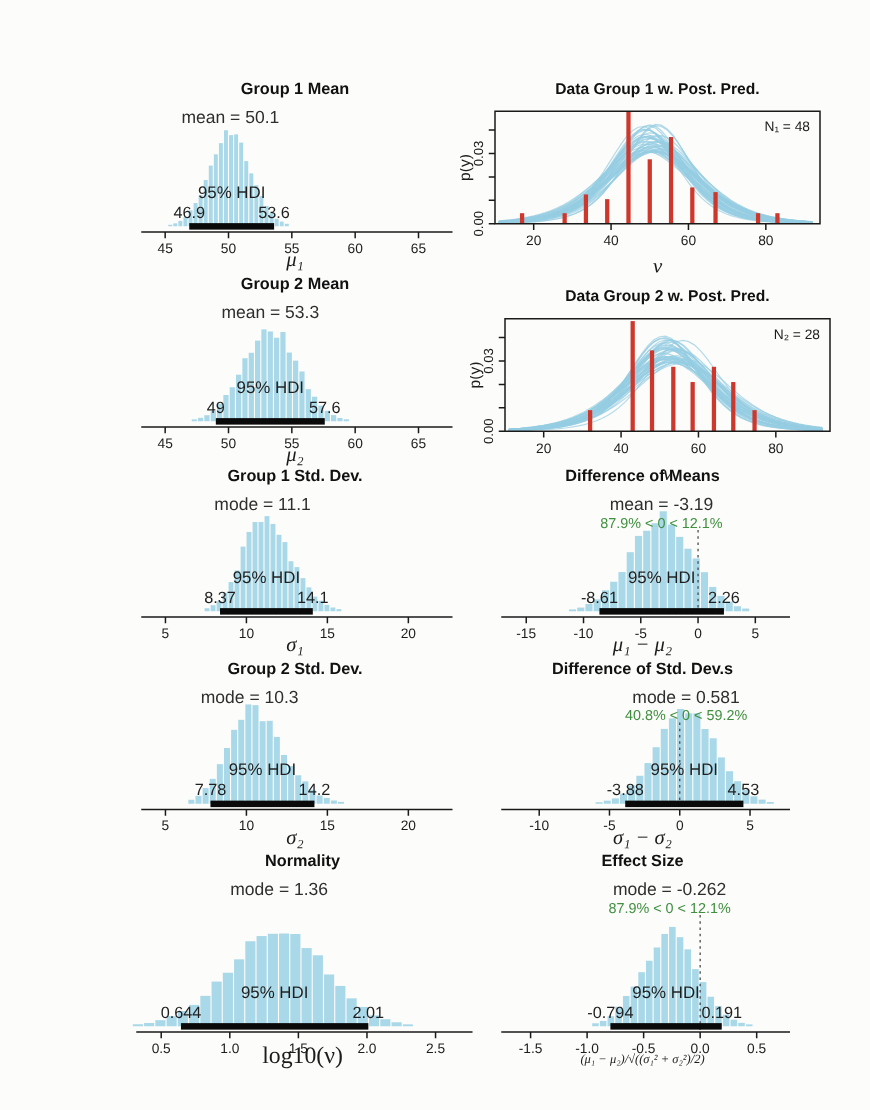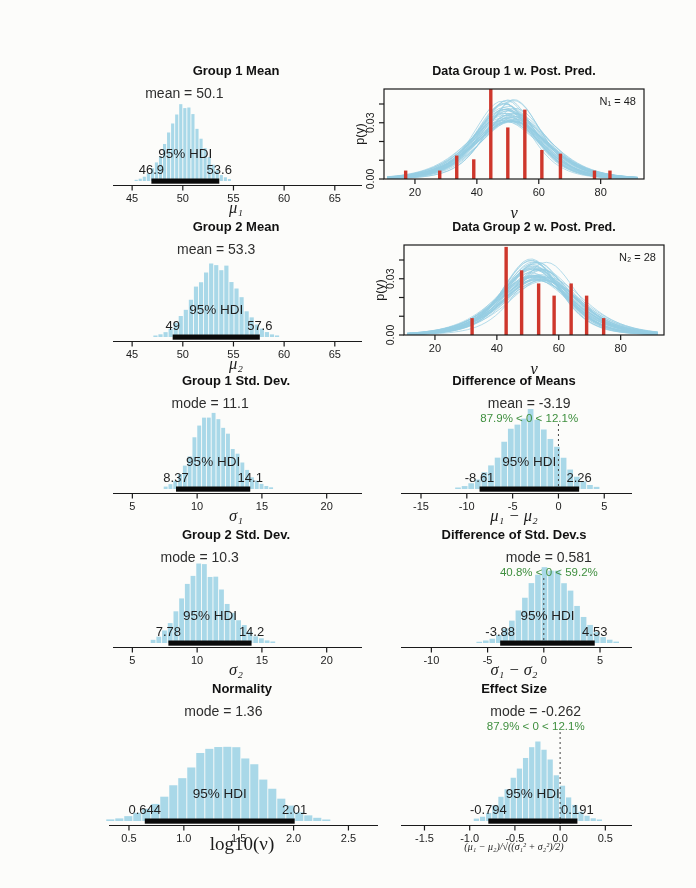--- a/index.html
+++ b/index.html
@@ -57,21 +57,21 @@
         <text x="228.8" y="140" font-size="11" text-anchor="middle" fill="#1c1c1c" font-family="&quot;Liberation Sans&quot;, sans-serif">65</text>
         <rect x="45.386666666666656" y="116.5" width="67.89333333333336" height="5.2" fill="#0a0a0a"></rect>
         <text x="130" y="13" font-size="13" text-anchor="middle" fill="#111" font-family="&quot;Liberation Sans&quot;, sans-serif" font-weight="bold">Group 1 Mean</text>
         <text x="78.32" y="36" font-size="14" text-anchor="middle" fill="#2e2e2e" font-family="&quot;Liberation Sans&quot;, sans-serif">mean = 50.1</text>
         <text x="79.33333333333334" y="96" font-size="13.5" text-anchor="middle" fill="#1f1f1f" font-family="&quot;Liberation Sans&quot;, sans-serif">95% HDI</text>
         <text x="45.386666666666656" y="112" font-size="13" text-anchor="middle" fill="#1f1f1f" font-family="&quot;Liberation Sans&quot;, sans-serif">46.9</text>
         <text x="113.28000000000002" y="112" font-size="13" text-anchor="middle" fill="#1f1f1f" font-family="&quot;Liberation Sans&quot;, sans-serif">53.6</text>
         <text x="130" y="151" font-size="16.5" text-anchor="middle" fill="#1c1c1c" font-family="&quot;Liberation Serif&quot;, serif" font-style="italic">μ₁</text>
       </svg>
     </section>
-  <section class="panel" style="left:356px;top:62px;width:302px;height:156px">
+  <section class="panel" style="left:368px;top:62px;width:302px;height:156px">
       <svg width="302" height="156" viewBox="0 0 302 156">
         <defs>
           <clipPath id="clip-pp-1">
             <rect x="28" y="27" width="260" height="90"></rect>
           </clipPath>
         </defs>
         <text x="158" y="13" font-size="12.5" text-anchor="middle" fill="#111" font-family="&quot;Liberation Sans&quot;, sans-serif" font-weight="bold">Data Group 1 w. Post. Pred.</text>
         <g clip-path="url(#clip-pp-1)">
           <path d="M31.1 116.2L35.7 116.0L40.4 115.8L45.0 115.5L49.7 115.1L54.3 114.6L59.0 114.0L63.6 113.3L68.2 112.3L72.9 111.1L77.5 109.5L82.2 107.6L86.8 105.1L91.5 102.1L96.1 98.4L100.7 93.9L105.4 88.6L110.0 82.5L114.7 75.7L119.3 68.3L124.0 60.8L128.6 53.7L133.2 47.4L137.9 42.6L142.5 39.8L147.2 39.3L151.8 41.2L156.5 45.2L161.1 50.9L165.7 57.8L170.4 65.3L175.0 72.7L179.7 79.8L184.3 86.2L189.0 91.9L193.6 96.7L198.2 100.7L202.9 104.0L207.5 106.6L212.2 108.8L216.8 110.5L221.5 111.8L226.1 112.9L230.7 113.7L235.4 114.4L240.0 114.9L244.7 115.3L249.3 115.7L254.0 115.9L258.6 116.1L263.2 116.3L267.9 116.4L272.5 116.5L277.2 116.6L281.8 116.7" fill="none" stroke="#96cde2" stroke-width="1" opacity="0.7"></path>
           <path d="M31.1 115.9L35.7 115.7L40.4 115.5L45.0 115.2L49.7 114.8L54.3 114.4L59.0 113.8L63.6 113.2L68.2 112.4L72.9 111.5L77.5 110.4L82.2 109.0L86.8 107.4L91.5 105.5L96.1 103.2L100.7 100.5L105.4 97.5L110.0 94.0L114.7 90.1L119.3 85.8L124.0 81.2L128.6 76.4L133.2 71.6L137.9 67.0L142.5 62.8L147.2 59.3L151.8 56.6L156.5 55.1L161.1 54.7L165.7 55.6L170.4 57.6L175.0 60.6L179.7 64.5L184.3 68.9L189.0 73.6L193.6 78.4L198.2 83.2L202.9 87.6L207.5 91.8L212.2 95.5L216.8 98.8L221.5 101.7L226.1 104.2L230.7 106.3L235.4 108.1L240.0 109.6L244.7 110.8L249.3 111.9L254.0 112.8L258.6 113.5L263.2 114.1L267.9 114.6L272.5 115.0L277.2 115.3L281.8 115.6" fill="none" stroke="#96cde2" stroke-width="1" opacity="0.7"></path>
@@ -192,21 +192,21 @@
         <text x="228.8" y="140" font-size="11" text-anchor="middle" fill="#1c1c1c" font-family="&quot;Liberation Sans&quot;, sans-serif">65</text>
         <rect x="66.66666666666666" y="116.5" width="87.1466666666667" height="5.2" fill="#0a0a0a"></rect>
         <text x="130" y="13" font-size="13" text-anchor="middle" fill="#111" font-family="&quot;Liberation Sans&quot;, sans-serif" font-weight="bold">Group 2 Mean</text>
         <text x="110.23999999999998" y="36" font-size="14" text-anchor="middle" fill="#2e2e2e" font-family="&quot;Liberation Sans&quot;, sans-serif">mean = 53.3</text>
         <text x="110.24000000000001" y="96" font-size="13.5" text-anchor="middle" fill="#1f1f1f" font-family="&quot;Liberation Sans&quot;, sans-serif">95% HDI</text>
         <text x="66.66666666666666" y="112" font-size="13" text-anchor="middle" fill="#1f1f1f" font-family="&quot;Liberation Sans&quot;, sans-serif">49</text>
         <text x="153.81333333333336" y="112" font-size="13" text-anchor="middle" fill="#1f1f1f" font-family="&quot;Liberation Sans&quot;, sans-serif">57.6</text>
         <text x="130" y="151" font-size="16.5" text-anchor="middle" fill="#1c1c1c" font-family="&quot;Liberation Serif&quot;, serif" font-style="italic">μ₂</text>
       </svg>
     </section>
-  <section class="panel" style="left:376px;top:218px;width:302px;height:156px">
+  <section class="panel" style="left:376px;top:228px;width:302px;height:156px">
       <svg width="302" height="156" viewBox="0 0 302 156">
         <defs>
           <clipPath id="clip-pp-3">
             <rect x="28" y="27" width="260" height="90"></rect>
           </clipPath>
         </defs>
         <text x="158" y="13" font-size="12.5" text-anchor="middle" fill="#111" font-family="&quot;Liberation Sans&quot;, sans-serif" font-weight="bold">Data Group 2 w. Post. Pred.</text>
         <g clip-path="url(#clip-pp-3)">
           <path d="M31.1 116.3L35.7 116.1L40.4 115.9L45.0 115.7L49.7 115.5L54.3 115.2L59.0 114.8L63.6 114.3L68.2 113.7L72.9 113.0L77.5 112.1L82.2 111.1L86.8 109.8L91.5 108.2L96.1 106.3L100.7 104.1L105.4 101.4L110.0 98.2L114.7 94.5L119.3 90.4L124.0 85.7L128.6 80.6L133.2 75.3L137.9 69.9L142.5 64.6L147.2 59.8L151.8 55.7L156.5 52.8L161.1 51.1L165.7 50.9L170.4 52.1L175.0 54.7L179.7 58.5L184.3 63.1L189.0 68.3L193.6 73.7L198.2 79.1L202.9 84.2L207.5 89.0L212.2 93.4L216.8 97.2L221.5 100.5L226.1 103.3L230.7 105.7L235.4 107.7L240.0 109.4L244.7 110.7L249.3 111.9L254.0 112.8L258.6 113.5L263.2 114.1L267.9 114.6L272.5 115.1L277.2 115.4L281.8 115.7" fill="none" stroke="#96cde2" stroke-width="1" opacity="0.7"></path>
           <path d="M31.1 116.4L35.7 116.2L40.4 116.1L45.0 115.9L49.7 115.6L54.3 115.3L59.0 114.9L63.6 114.4L68.2 113.7L72.9 112.9L77.5 111.9L82.2 110.6L86.8 109.0L91.5 107.0L96.1 104.5L100.7 101.5L105.4 97.8L110.0 93.4L114.7 88.3L119.3 82.5L124.0 76.1L128.6 69.3L133.2 62.3L137.9 55.7L142.5 50.0L147.2 45.5L151.8 42.9L156.5 42.2L161.1 43.7L165.7 47.2L170.4 52.2L175.0 58.4L179.7 65.1L184.3 72.1L189.0 78.8L193.6 85.0L198.2 90.5L202.9 95.3L207.5 99.4L212.2 102.8L216.8 105.6L221.5 107.8L226.1 109.7L230.7 111.1L235.4 112.3L240.0 113.2L244.7 114.0L249.3 114.6L254.0 115.0L258.6 115.4L263.2 115.7L267.9 116.0L272.5 116.1L277.2 116.3L281.8 116.4" fill="none" stroke="#96cde2" stroke-width="1" opacity="0.7"></path>

